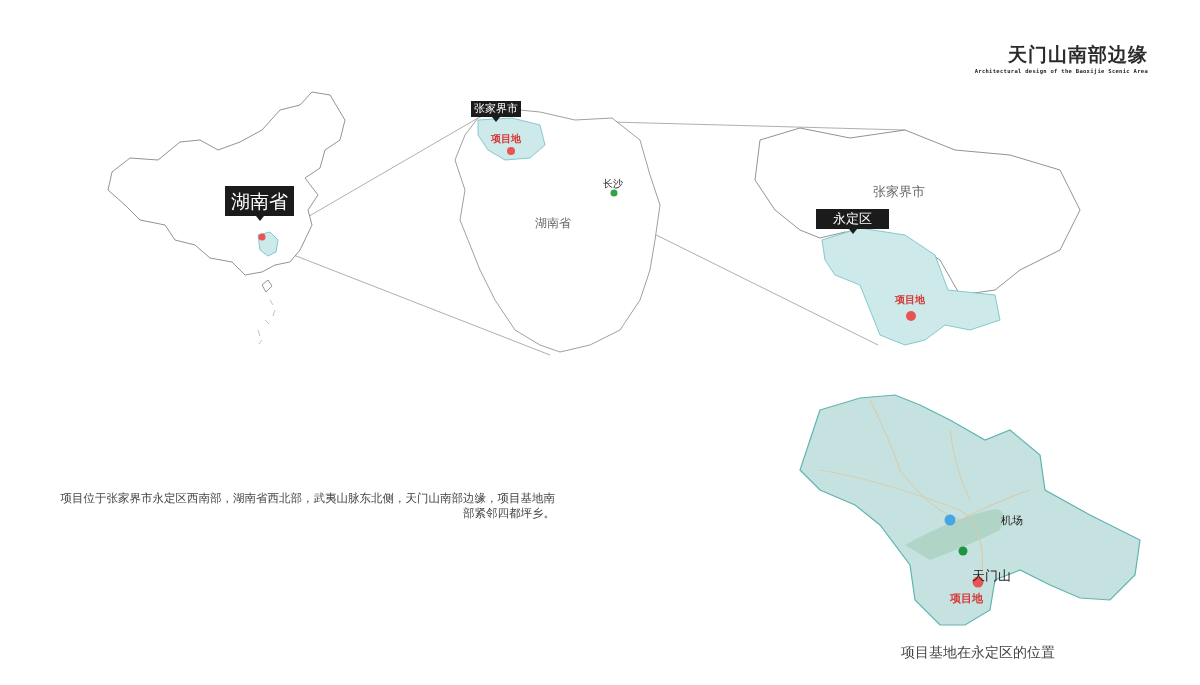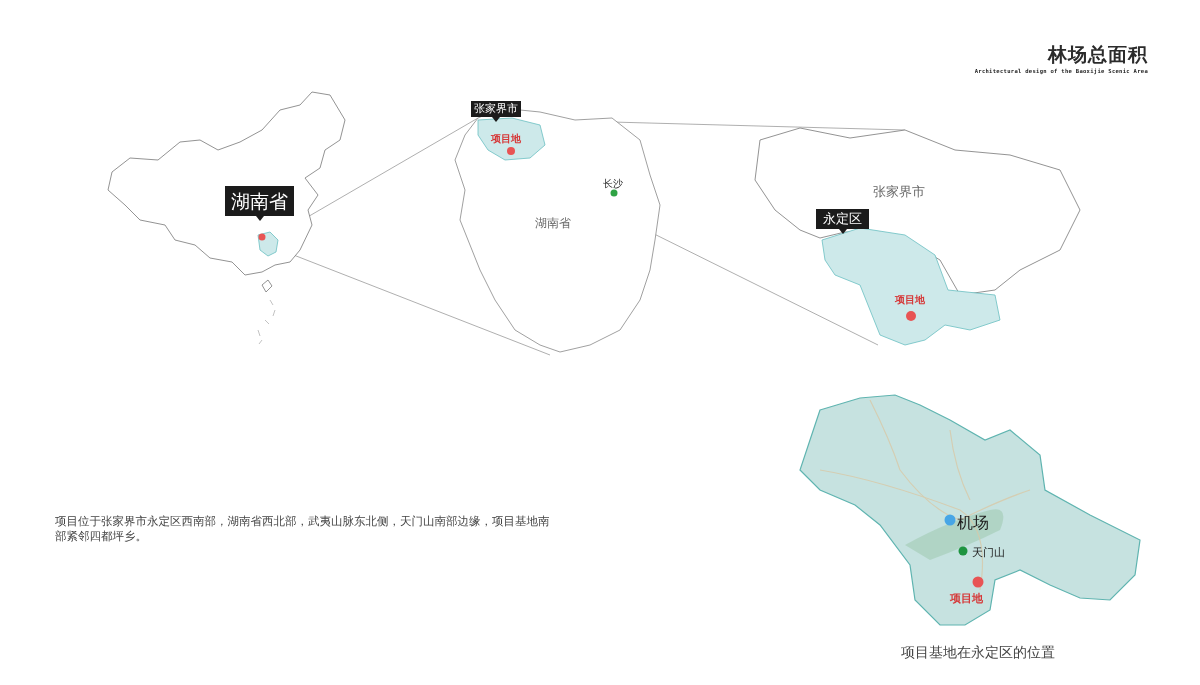--- a/index.html
+++ b/index.html
@@ -2,35 +2,35 @@
 <html><head>
 <meta charset="utf-8">
 <style>
   html, body { margin:0; padding:0; }
   body { width:1200px; height:685px; background:#ffffff; position:relative; overflow:hidden;
          font-family:"DejaVu Sans", "Liberation Sans", sans-serif; color:#333; }
   .abs { position:absolute; }
   .title { right:52px; top:42px; font-size:19px; font-weight:bold; color:#2b2b2b; letter-spacing:1px; text-align:right; }
   .subtitle { right:52px; top:68px; font-size:5.5px; font-weight:bold; color:#222; letter-spacing:0.3px; text-align:right; font-family:"DejaVu Sans Mono", monospace; }
   svg.maps { position:absolute; left:0; top:0; }
-  .tag { background:#1b1b1b; color:#fff; padding:2px 7px; font-size:14px; line-height:18px; }
+  .tag { background:#1b1b1b; color:#fff; padding:2px 17px; font-size:14px; line-height:18px; }
   .tag:after { content:""; position:absolute; left:50%; bottom:-5px; margin-left:-4px; border-left:4px solid transparent; border-right:4px solid transparent; border-top:5px solid #1b1b1b; }
   .tag-big { font-size:19px; line-height:26px; padding:2px 6px; }
   .tag-small { font-size:11px; line-height:14px; padding:1px 3px; }
   .lbl-red { color:#d63838; font-size:10px;font-weight:bold; }
   .lbl-gray { color:#666; font-size:13px; }
   .lbl-dark { color:#222; font-size:10px;text-align:center; }
-  .desc { left:55px; top:514px; width:500px; font-size:11.5px; line-height:15px; color:#444; }
+  .desc { left:55px; top:491px; width:500px; font-size:11.5px; line-height:15px; color:#444;text-align:right; }
   .desc p { margin:0 0 14px 0; }
   .caption { left:901px; top:644px; font-size:14px; color:#444; }
 </style>
 </head>
 <body>
 
-<div class="abs title">林场总面积</div>
+<div class="abs title">天门山南部边缘</div>
 <div class="abs subtitle">Architectural design of the Baoxijie Scenic Area</div>
 
 <svg class="maps" width="1200" height="685">
 
   <g stroke="#9a9a9a" stroke-width="0.8" fill="none">
     <line x1="268" y1="240" x2="478" y2="118"></line>
     <line x1="268" y1="245" x2="550" y2="355"></line>
     <line x1="538" y1="120" x2="905" y2="130"></line>
     <line x1="505" y1="160" x2="878" y2="345"></line>
   </g>
@@ -76,20 +76,20 @@
 
 <div class="abs tag tag-small" style="left:471px; top:101px;">张家界市</div>
 <div class="abs lbl-red" style="left:491px; top:132px;">项目地</div>
 <div class="abs lbl-dark" style="left:603px; top:177px;">长沙</div>
 <div class="abs lbl-gray" style="left:535px; top:215px; font-size:12px;">湖南省</div>
 
 <div class="abs lbl-gray" style="left:873px; top:183px;">张家界市</div>
 <div class="abs tag" style="left:816px; top:209px; font-size:13px; line-height:16px;">永定区</div>
 <div class="abs lbl-red" style="left:895px; top:293px;">项目地</div>
 
-<div class="abs lbl-dark" style="left:957px; top:513px; font-size:16px;">机场</div>
-<div class="abs lbl-dark" style="left:972px; top:545px; font-size:11px;">天门山</div>
+<div class="abs lbl-dark" style="left:1001px; top:513px; font-size:11px;">机场</div>
+<div class="abs lbl-dark" style="left:972px; top:567px; font-size:13px;">天门山</div>
 <div class="abs lbl-red" style="left:950px; top:591px; font-size:11px;">项目地</div>
 <div class="abs caption">项目基地在永定区的位置</div>
 
 <div class="abs desc">
   <p>项目位于张家界市永定区西南部，湖南省西北部，武夷山脉东北侧，天门山南部边缘，项目基地南部紧邻四都坪乡。</p>
 </div>
 
 </body></html>

